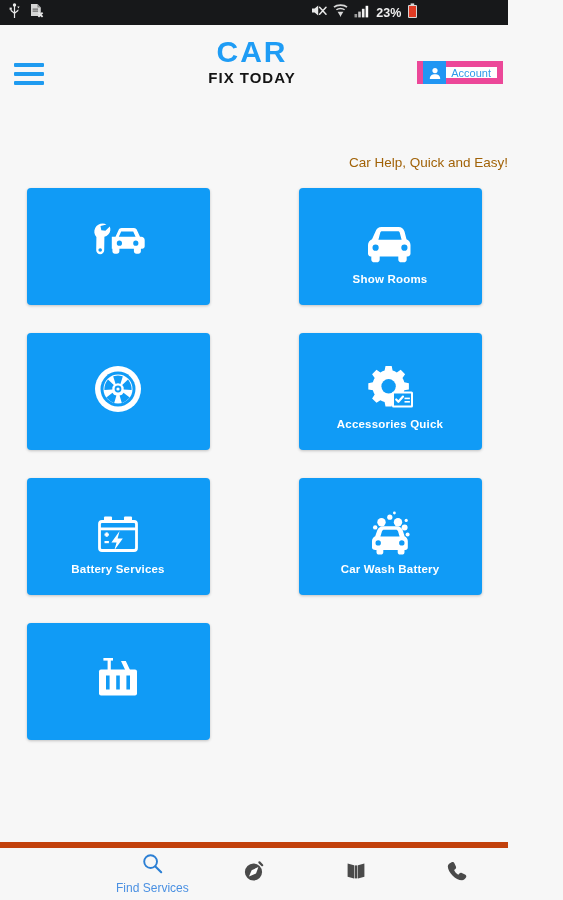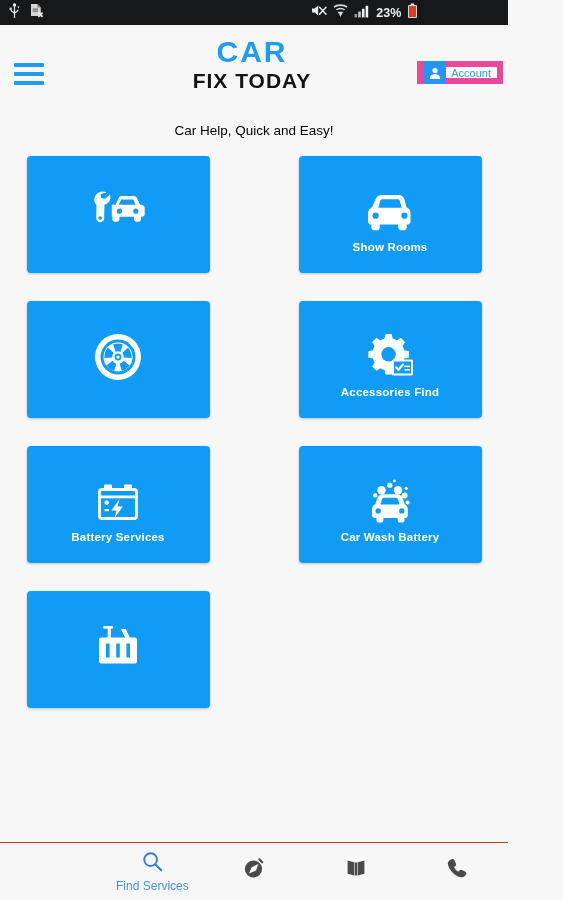--- a/index.html
+++ b/index.html
@@ -58,21 +58,21 @@
     line-height: 1;
   }
   .logo-car {
     font-size: 30px;
     font-weight: bold;
     color: #1e9cf5;
     letter-spacing: 2px;
     display: block;
   }
   .logo-fix {
-    font-size: 21px;
+    font-size: 15px;
     font-weight: bold;
     color: #141414;
     letter-spacing: 1px;
     display: block;
     margin-top: 3px;
   }
   .account-btn {
     position: absolute;
     right: 5px; top: 36px;
     height: 23px;
@@ -87,24 +87,24 @@
     display: flex; align-items: center; justify-content: center;
     flex: 0 0 23px;
   }
   .account-label {
     font-size: 11px;
     color: #2f9bea;
     padding: 0 6px 0 5px;
     white-space: nowrap;
   }
   .tagline {
-    text-align: center;
+    text-align: right;
     font-size: 13.5px;
-    color: #000000;
-    margin-top: 26px;
+    color: #a16207;
+    margin-top: 58px;
   }
 
   
   .grid {
     flex: 1 1 auto;
     padding: 18px 0 0 0;
     display: grid;
     grid-template-columns: 183px 183px;
     grid-auto-rows: 117px;
     column-gap: 89px;
@@ -136,21 +136,21 @@
     text-align: center;
     color: #ffffff;
     font-size: 11.5px;
     font-weight: bold;
     letter-spacing: 0.2px;
   }
 
   
   .bottomnav {
     flex: 0 0 58px;
-    border-top: 1px solid #c2410c;
+    border-top: 6px solid #c2410c;
     background: #f7f7f7;
     display: flex;
     align-items: center;
   }
   .nav-item {
     flex: 1 1 0;
     display: flex;
     flex-direction: column;
     align-items: center;
     justify-content: center;
@@ -305,21 +305,21 @@
             <path d="M22.5 2 l6.2 0 l0.9 4.6 c1.5 0.4 2.9 1 4.2 1.8 l3.9 -2.6 l4.4 4.4 l-2.6 3.9 c0.8 1.3 1.4 2.7 1.8 4.2 l4.6 0.9 l0 6.2 l-4.6 0.9 c-0.4 1.5 -1 2.9 -1.8 4.2 l2.6 3.9 l-4.4 4.4 l-3.9 -2.6 c-1.3 0.8 -2.7 1.4 -4.2 1.8 l-0.9 4.6 l-6.2 0 l-0.9 -4.6 c-1.5 -0.4 -2.9 -1 -4.2 -1.8 l-3.9 2.6 l-4.4 -4.4 l2.6 -3.9 c-0.8 -1.3 -1.4 -2.7 -1.8 -4.2 L5.3 25.4 l0 -6.2 l4.6 -0.9 c0.4 -1.5 1 -2.9 1.8 -4.2 l-2.6 -3.9 l4.4 -4.4 l3.9 2.6 c1.3 -0.8 2.7 -1.4 4.2 -1.8 Z"></path>
             <circle cx="25.6" cy="22.3" r="7.2" fill="#109bf6"></circle>
           </g>
           <rect x="29" y="27.5" width="21" height="16" rx="1.5" fill="#ffffff"></rect>
           <rect x="31" y="29.5" width="17" height="12" fill="#109bf6"></rect>
           <path d="M33.2 35.5 l2.2 2.3 l4.6 -5.2" stroke="#ffffff" stroke-width="2.2" fill="none" stroke-linecap="round" stroke-linejoin="round"></path>
           <rect x="41.5" y="33.6" width="5.4" height="1.6" fill="#ffffff"></rect>
           <rect x="41.5" y="37" width="5.4" height="1.6" fill="#ffffff"></rect>
         </svg>
       </div>
-      <div class="tile-label">Accessories Find</div>
+      <div class="tile-label">Accessories Quick</div>
     </div>
 
     <div class="tile">
       <div class="tile-icon">
         <svg width="48" height="46" viewBox="0 0 48 46">
           <g fill="none" stroke="#ffffff" stroke-width="2.8">
             <rect x="5.5" y="10.5" width="37" height="29" rx="2.5"></rect>
           </g>
           <g fill="#ffffff">
             <rect x="10" y="5.5" width="8" height="5.5" rx="1"></rect>

